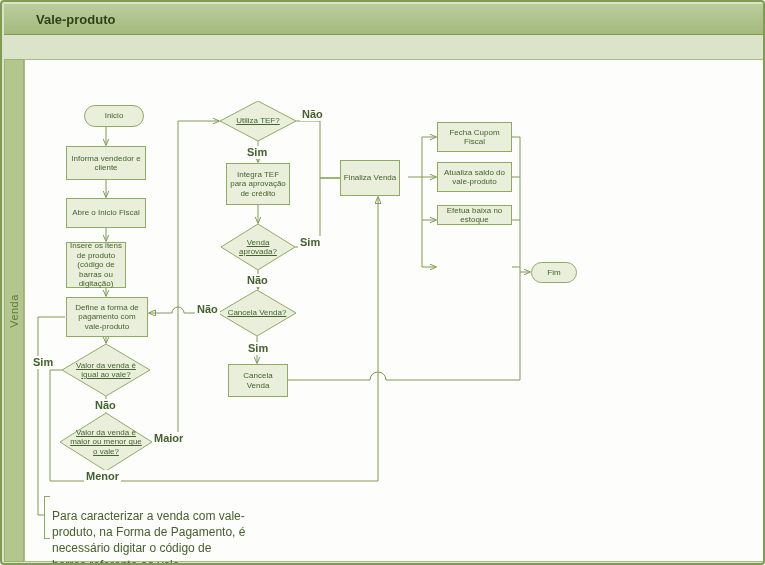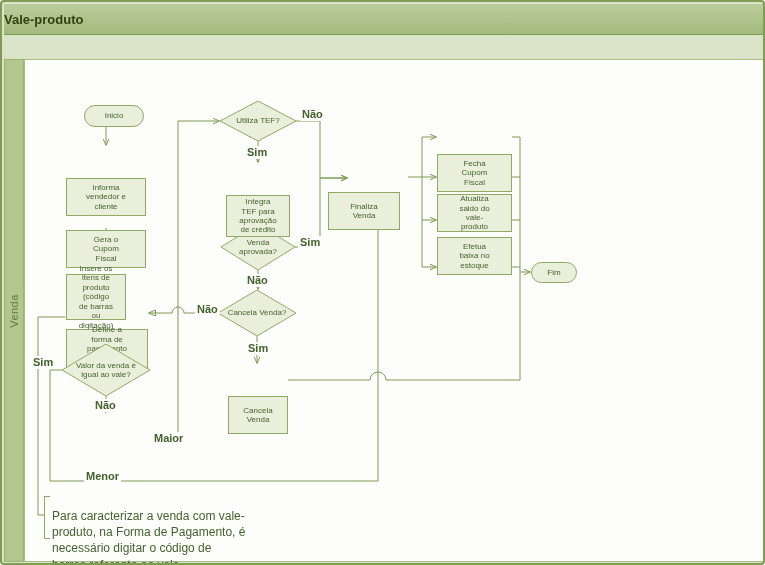--- a/index.html
+++ b/index.html
@@ -2,33 +2,33 @@
 <html style="--page-bg: #dbe3c8; --titlebar-bg: #a9bf85; --lane-bg: #b2c68e; --canvas-bg: #fdfdfc; --shape-fill: #e9efda; --shape-border: #8fab62; --line-color: #7e9c52; --text-color: #44622c; --title-color: #2e4312;"><head>
 <meta charset="utf-8">
 <style>
   html,body{margin:0;padding:0;background:#ffffff;font-family:"Liberation Sans",sans-serif;}
   .stage{position:relative;width:765px;height:565px;background:var(--page-bg,#dbe3c8);
          border:2px solid var(--line-color,#7e9c52);box-sizing:border-box;border-radius:4px;overflow:hidden;}
   .layer{position:absolute;left:-2px;top:-2px;width:765px;height:565px;}
   .titlebar{position:absolute;left:2px;top:2px;width:761px;height:30px;
             background:linear-gradient(180deg,#bccd9d,#a3ba7e);
             border-bottom:1px solid var(--line-color,#7e9c52);display:flex;align-items:center;}
-  .title{font-size:13px;font-weight:bold;color:var(--title-color,#2e4312);padding-left:0;}
+  .title{font-size:13px;font-weight:bold;color:var(--title-color,#2e4312);padding-left:0;margin-left:32px;}
   .lane{position:absolute;left:2px;top:57px;width:20px;height:503px;background:var(--lane-bg,#b2c68e);
         border:1px solid #9db374;box-sizing:border-box;display:flex;align-items:center;justify-content:center;}
   .lane-label{transform:rotate(-90deg);font-size:11px;color:#5e7b3d;white-space:nowrap;letter-spacing:.5px;}
   .canvas{position:absolute;left:22px;top:57px;width:740px;height:503px;background:var(--canvas-bg,#fdfdfc);
           border:1px solid #a8bc86;box-sizing:border-box;}
   .wires{position:absolute;left:0;top:0;width:765px;height:565px;}
   .wires path{stroke:var(--line-color,#7e9c52);stroke-width:1;fill:none;}
   .node{position:absolute;display:flex;align-items:center;justify-content:center;text-align:center;
         font-size:8px;line-height:1.18;color:var(--text-color,#44622c);box-sizing:border-box;}
-  .rect{background:var(--shape-fill,#e9efda);border:1px solid var(--shape-border,#8fab62);padding:18px;margin-top:32px;}
+  .rect{background:var(--shape-fill,#e9efda);border:1px solid var(--shape-border,#8fab62);padding:2px;}
   .stadium{background:var(--shape-fill,#e9efda);border:1px solid var(--shape-border,#8fab62);border-radius:12px;}
-  .diamond{background:transparent;}
+  .diamond{background:transparent;text-decoration:underline;}
   .diamond svg{position:absolute;left:0;top:0;width:100%;height:100%;}
   .diamond polygon{fill:var(--shape-fill,#e9efda);stroke:var(--shape-border,#8fab62);stroke-width:1;}
   .dtext{position:relative;width:80%;z-index:1;}
   .elabel{position:absolute;font-size:11px;line-height:1;color:var(--text-color,#44622c);
           background:var(--canvas-bg,#fdfdfc);padding:1px 2px;font-weight:bold;}
   .note{position:absolute;left:52px;top:508px;width:196px;font-size:12px;line-height:1.35;
         color:var(--text-color,#44622c);}
   .bracket{position:absolute;left:44px;top:496px;width:5px;height:41px;
            border-left:1px solid var(--shape-border,#8fab62);
            border-top:1px solid var(--shape-border,#8fab62);
@@ -83,33 +83,39 @@
       <path d="M44,515 L38,515 L38,317 L65,317"></path>
     </svg>
 
     <div class="node stadium" style="left:84px;top:105px;width:60px;height:22px">
       <span>Inicio</span>
     </div>
     <div class="node rect" style="left:66px;top:146px;width:80px;height:34px">
       <span>Informa vendedor e cliente</span>
     </div>
     <div class="node rect" style="left:66px;top:198px;width:80px;height:30px">
-      <span>Gera o Cupom Fiscal</span>
+      <span>Abre o Inicio Fiscal</span>
     </div>
     <div class="node rect" style="left:66px;top:242px;width:60px;height:46px">
       <span>Insere os itens de produto (código de barras ou digitação)</span>
     </div>
     <div class="node rect" style="left:66px;top:297px;width:82px;height:40px">
       <span>Define a forma de pagamento com vale-produto</span>
     </div>
     <div class="node diamond" style="left:62px;top:344px;width:88px;height:52px">
       <svg viewBox="0 0 100 100" preserveAspectRatio="none">
           <polygon points="50,0 100,50 50,100 0,50" vector-effect="non-scaling-stroke"></polygon>
         </svg>
       <span class="dtext">Valor da venda é igual ao vale?</span>
+    </div>
+    <div class="node diamond" style="left:60px;top:413px;width:92px;height:58px">
+      <svg viewBox="0 0 100 100" preserveAspectRatio="none">
+          <polygon points="50,0 100,50 50,100 0,50" vector-effect="non-scaling-stroke"></polygon>
+        </svg>
+      <span class="dtext">Valor da venda é maior ou menor que o vale?</span>
     </div>
     <div class="node diamond" style="left:220px;top:101px;width:76px;height:40px">
       <svg viewBox="0 0 100 100" preserveAspectRatio="none">
           <polygon points="50,0 100,50 50,100 0,50" vector-effect="non-scaling-stroke"></polygon>
         </svg>
       <span class="dtext">Utiliza TEF?</span>
     </div>
     <div class="node diamond" style="left:221px;top:224px;width:74px;height:46px">
       <svg viewBox="0 0 100 100" preserveAspectRatio="none">
           <polygon points="50,0 100,50 50,100 0,50" vector-effect="non-scaling-stroke"></polygon>
@@ -121,30 +127,30 @@
     </div>
     <div class="node diamond" style="left:218px;top:290px;width:78px;height:46px">
       <svg viewBox="0 0 100 100" preserveAspectRatio="none">
           <polygon points="50,0 100,50 50,100 0,50" vector-effect="non-scaling-stroke"></polygon>
         </svg>
       <span class="dtext">Cancela Venda?</span>
     </div>
     <div class="node rect" style="left:228px;top:364px;width:60px;height:33px">
       <span>Cancela Venda</span>
     </div>
-    <div class="node rect" style="left:328px;top:160px;width:72px;height:36px">
+    <div class="node rect" style="left:340px;top:160px;width:60px;height:36px">
       <span>Finaliza Venda</span>
     </div>
     <div class="node rect" style="left:437px;top:122px;width:75px;height:30px">
       <span>Fecha Cupom Fiscal</span>
     </div>
     <div class="node rect" style="left:437px;top:162px;width:75px;height:30px">
       <span>Atualiza saldo do vale-produto</span>
     </div>
-    <div class="node rect" style="left:437px;top:205px;width:75px;height:30px">
+    <div class="node rect" style="left:437px;top:205px;width:75px;height:20px">
       <span>Efetua baixa no estoque</span>
     </div>
     <div class="node stadium" style="left:531px;top:262px;width:46px;height:21px">
       <span>Fim</span>
     </div>
 
     <span class="elabel" style="left:245px;top:146px">Sim</span>
     <span class="elabel" style="left:300px;top:108px">Não</span>
     <span class="elabel" style="left:298px;top:236px">Sim</span>
     <span class="elabel" style="left:245px;top:274px">Não</span>

